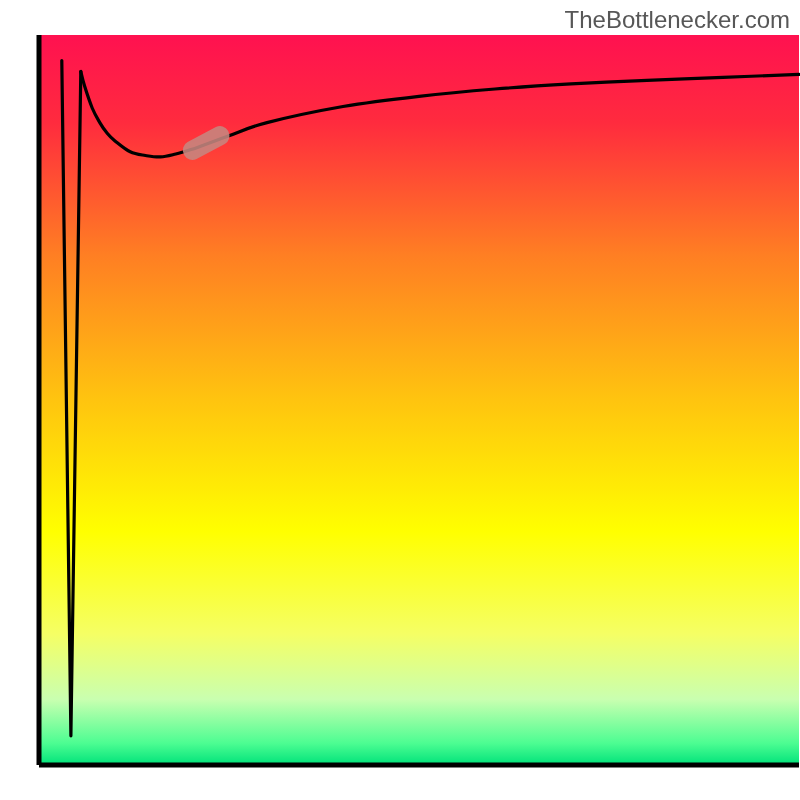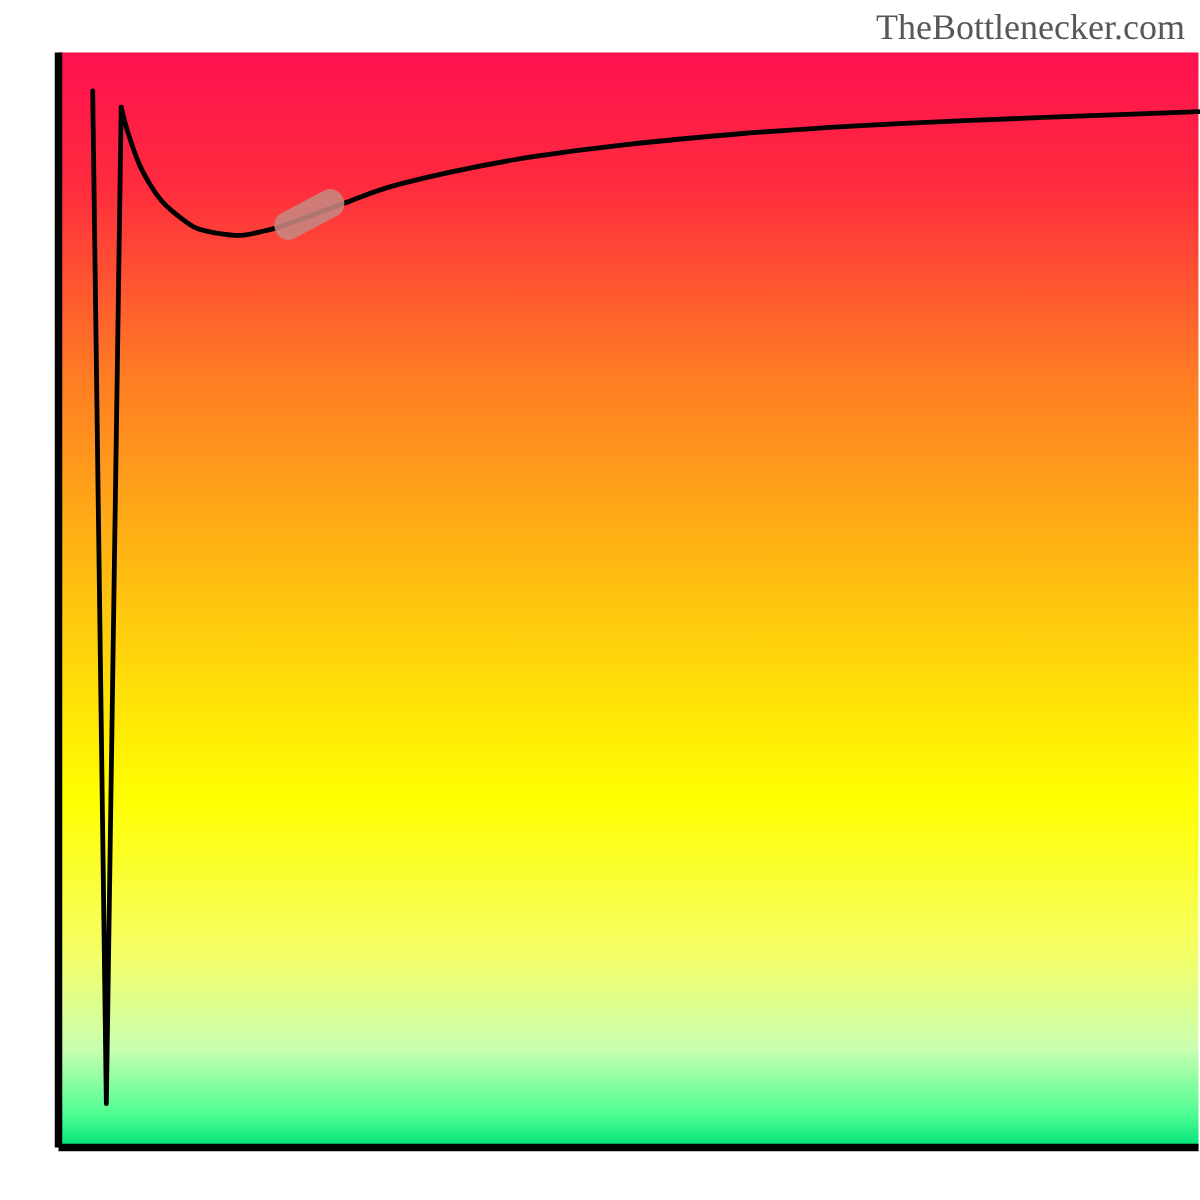--- a/index.html
+++ b/index.html
@@ -20,21 +20,21 @@
     display: block;
     width: 800px;
     height: 800px;
   }
   .attribution {
     position: absolute;
     top: 6px;
     right: 10px;
     font-size: 24px;
     color: #575757;
-    font-family: Liberation Serif, serif;
+    font-family: Liberation Sans, sans-serif;
     user-select: none;
     text-align: right;
   }
 </style>
 </head>
 <body>
 
 <div class="chart-wrap">
   <svg class="chart" viewBox="0 0 800 800">
     <defs>

